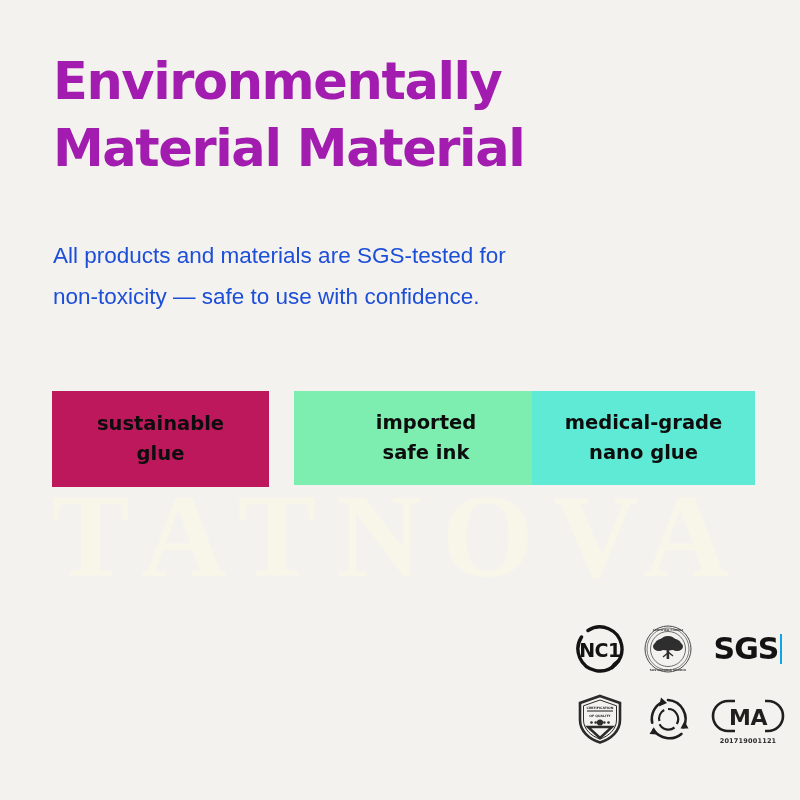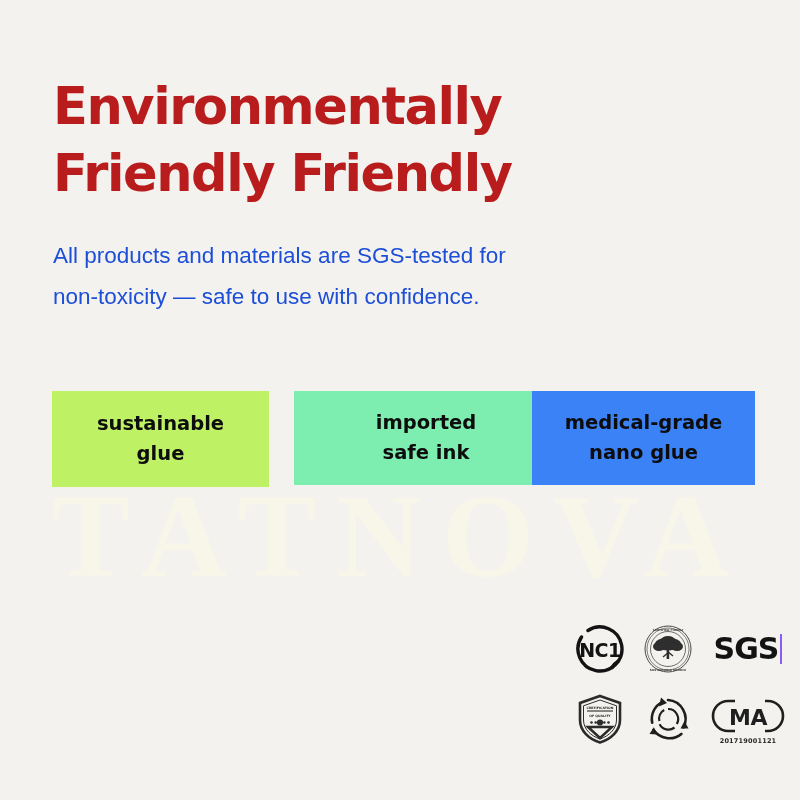--- a/index.html
+++ b/index.html
@@ -136,54 +136,54 @@
     letter-spacing: 0.2px;
     color: #2A2A2A;
   }
   .sgs-text {
     font-family: "DejaVu Sans", sans-serif;
     font-weight: 700;
     font-size: 30px;
     letter-spacing: -1px;
     color: #131313;
     line-height: 1;
-    border-right: 2px solid #8b5cf6;
+    border-right: 2px solid #0ea5e9;
     padding-right: 2px;
   }
 </style>
 </head>
 <body>
 
 <div class="page" style="background: rgb(243, 242, 238);">
 
   <div class="watermark" style="color: rgb(248, 246, 233);">TATNOVA</div>
 
-  <div class="heading" style="color: #b91c1c; margin-top: 25px;">
+  <div class="heading" style="color: #a21caf;">
     <span class="hl">Environmentally</span>
-    <span class="hl">Friendly Friendly</span>
+    <span class="hl">Material Material</span>
   </div>
 
   <div class="body-copy" style="color: #1d4ed8;">
     <span class="bl">All products and materials are SGS-tested for</span>
     <span class="bl">non-toxicity — safe to use with confidence.</span>
   </div>
 
   <div class="tag-row">
 
-    <div class="tag t0" style="background: #bef264;">
+    <div class="tag t0" style="background: #be185d;">
       <span>sustainable</span>
       <span>glue</span>
     </div>
 
     <div class="tag t1" style="background: rgb(125, 237, 176);">
       <span>imported</span>
       <span>safe ink</span>
     </div>
 
-    <div class="tag t2" style="background: #3b82f6;">
+    <div class="tag t2" style="background: #5eead4;">
       <span>medical-grade</span>
       <span>nano glue</span>
     </div>
   </div>
 
   <div class="cert-grid">
 
     <div class="cert">
       <svg width="52" height="52" viewBox="0 0 52 52">
         <path d="M 14 7.5 A 22 22 0 1 1 7.5 14" fill="none" stroke="#131313" stroke-width="3.4" stroke-linecap="round"></path>

